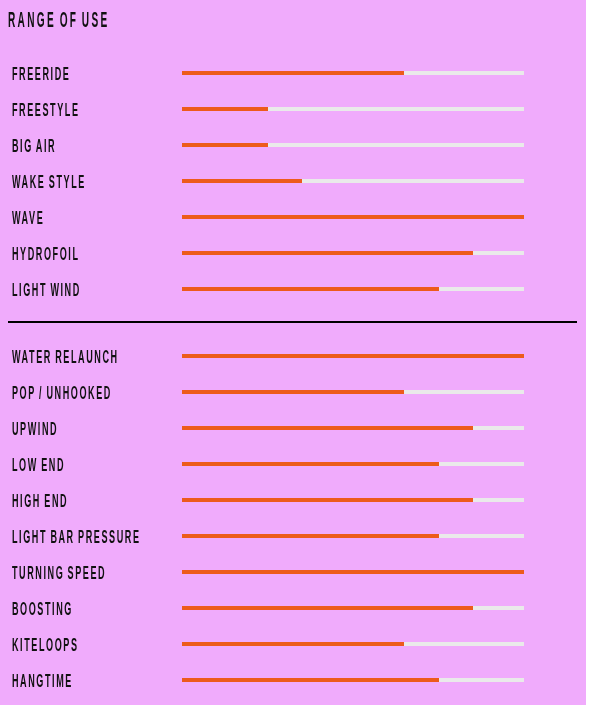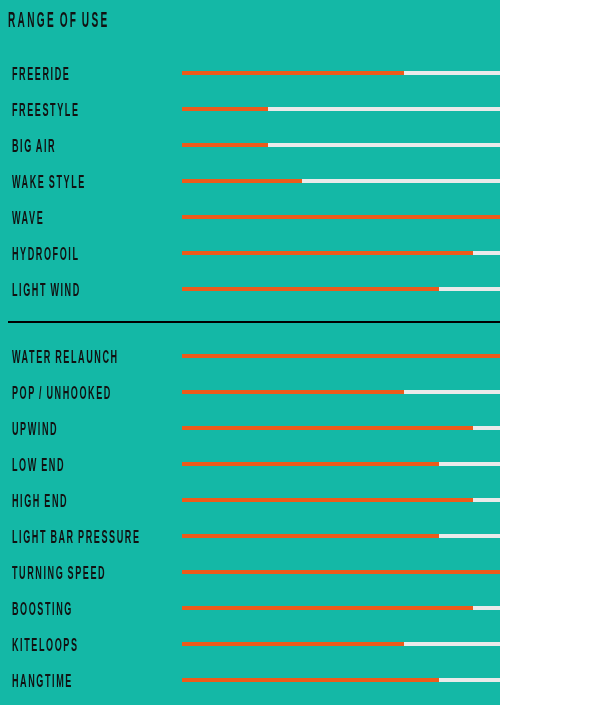--- a/index.html
+++ b/index.html
@@ -1,19 +1,19 @@
 <!DOCTYPE html>
 <html><head>
 <meta charset="utf-8">
 <title>Range Of Use</title>
 <style>
   html,body{margin:0;padding:0;}
   body{width:599px;height:705px;overflow:hidden;background:#ffffff;
        font-family:"Liberation Sans",sans-serif;-webkit-font-smoothing:auto;}
-  .sheet{position:relative;width:500px;height:705px;background:#14b8a6;overflow:hidden;}
+  .sheet{position:relative;width:586px;height:705px;background:#f0abfc;overflow:hidden;}
 
   
   .section-title{position:absolute;left:8px;font-size:21.5px;font-weight:bold;color:#111111;
     letter-spacing:4.944px;word-spacing:-3.4px;line-height:21.5px;white-space:nowrap;
     transform:scaleX(0.47);transform-origin:0 50%;}
   .section-title.s1{top:10px;}
 
   
   .divider{position:absolute;left:8px;top:321px;width:569px;height:2px;background:#000000;}
 

